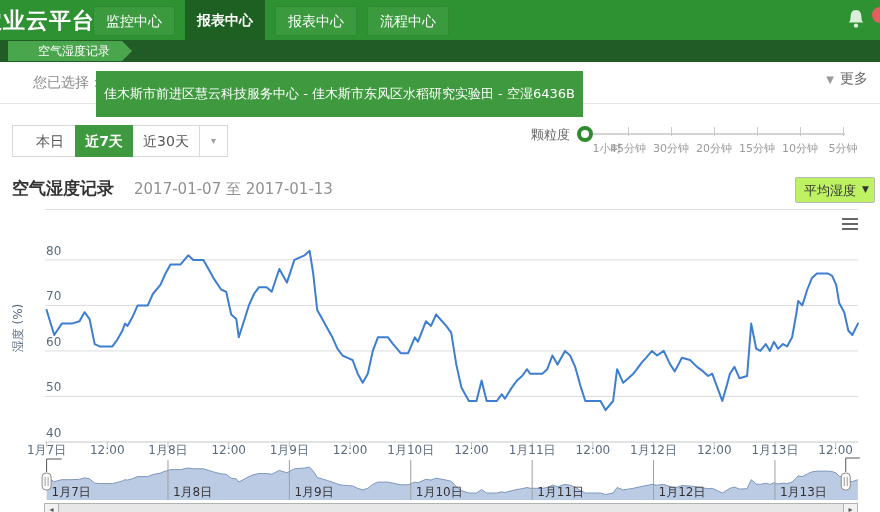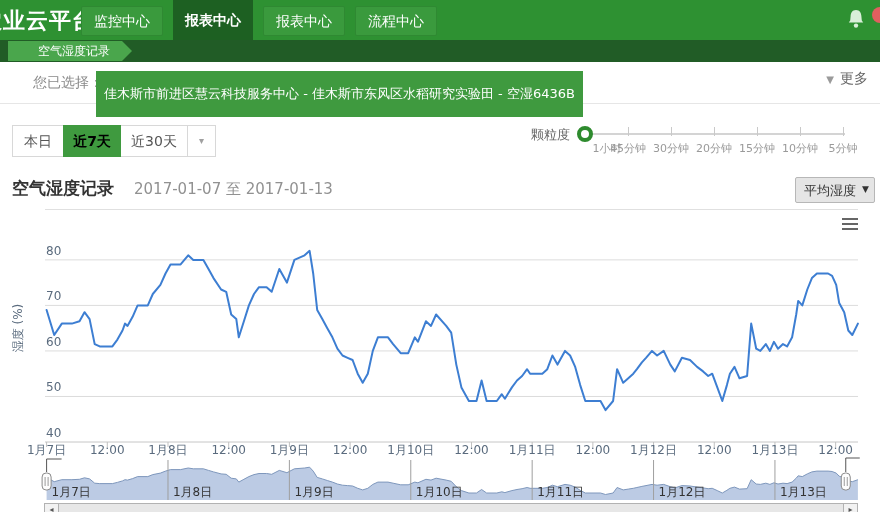--- a/index.html
+++ b/index.html
@@ -4,21 +4,21 @@
 <style>
   html,body{margin:0;padding:0;}
   body{
     width:880px;height:512px;position:relative;overflow:hidden;background:#fff;
     font-family:"DejaVu Sans","Liberation Sans",sans-serif;
     -webkit-font-smoothing:antialiased;
   }
   
   .navbar{position:absolute;left:0;top:0;width:880px;height:40px;background:#2e9132;}
   .logo{position:absolute;left:-20px;top:6px;color:#fff;font-size:22px;font-weight:bold;letter-spacing:1px;white-space:nowrap;}
-  .nav-items{position:absolute;left:76px;top:0;height:46px;display:flex;align-items:flex-start;}
+  .nav-items{position:absolute;left:88px;top:0;height:46px;display:flex;align-items:flex-start;}
   .nav-item{
     margin:6px 5px 0 5px;height:28px;line-height:28px;padding:0 12px;color:#fff;font-size:14px;
     background:#3a9a3d;border:1px solid rgba(0,60,0,0.18);border-radius:2px;cursor:pointer;white-space:nowrap;
   }
   .nav-item.active{margin:0 5px;height:46px;line-height:40px;background:#1d6022;border:none;border-radius:0;font-weight:bold;}
   .bell-wrap{position:absolute;right:14px;top:9px;width:20px;height:22px;}
   .badge{position:absolute;right:-8px;top:7px;width:16px;height:16px;border-radius:50%;background:#e05f5f;}
   
   .subbar{position:absolute;left:0;top:40px;width:880px;height:22px;background:#215c26;}
   .crumb{
@@ -29,32 +29,32 @@
   
   .selbar{position:absolute;left:0;top:62px;width:880px;height:41px;background:#fff;border-bottom:1px solid #e6e6e6;}
   .sel-label{position:absolute;left:33px;top:12px;font-size:14px;color:#8a8a8a;white-space:nowrap;}
   .sel-chip{position:absolute;left:96px;top:9px;height:22px;line-height:22px;padding:12px 8px;background:#3f9a3f;color:#fff;font-size:13px;white-space:nowrap;cursor:pointer;}
   .more{position:absolute;right:12px;top:8px;font-size:14px;color:#666;cursor:pointer;white-space:nowrap;}
   .more .caret{color:#9a9a9a;font-size:10px;margin-right:6px;}
   
   .range-tabs{position:absolute;left:12px;top:125px;display:flex;height:32px;}
   .rtab{height:30px;line-height:30px;text-align:center;font-size:14px;color:#555;background:#fff;border:1px solid #d8d8d8;margin-left:-1px;cursor:pointer;}
   .rtab:first-child{margin-left:0;}
-  .rtab.active{background:#3f9a3f;border-color:#3f9a3f;color:#000000;font-weight:bold;z-index:2;}
+  .rtab.active{background:#3f9a3f;border-color:#3f9a3f;color:#ffffff;font-weight:bold;z-index:2;}
   .rtab.arrow{color:#a0a0a0;font-size:10px;}
   
   .gran-label{position:absolute;left:531px;top:126px;font-size:13px;color:#666;font-family:Liberation Mono, monospace;}
   .gran-track{position:absolute;left:580px;top:133px;width:265px;height:2px;background:#d4d4d4;}
   .gran-tick{position:absolute;top:127px;width:1px;height:9px;background:#c9c9c9;}
   .gran-handle{position:absolute;top:126px;width:8px;height:8px;border:4px solid #2e8b2e;border-radius:50%;background:#fff;cursor:pointer;}
   .gran-opt{position:absolute;top:141px;font-size:11px;color:#9a9a9a;transform:translateX(-50%);white-space:nowrap;cursor:pointer;}
   
   .rep-title{position:absolute;left:12px;top:177px;font-size:17px;font-weight:bold;color:#333;}
   .rep-date{position:absolute;left:134px;top:180px;font-size:15px;color:#919191;}
-  .metric-select{position:absolute;left:795px;top:177px;width:78px;height:24px;border:1px solid #b7b7b7;border-radius:2px;background:#e5e5e5;cursor:pointer;}
+  .metric-select{position:absolute;left:795px;top:177px;width:78px;height:24px;border:1px solid #b7b7b7;border-radius:2px;background:#bef264;cursor:pointer;}
   .metric-select .val{position:absolute;left:8px;top:4px;font-size:13px;color:#333;white-space:nowrap;}
   .metric-select .caret{position:absolute;right:5px;top:6px;font-size:9px;color:#333;}
   .divider{position:absolute;left:45px;top:209px;width:813px;height:1px;background:#e0e0e0;}
   .chart-menu{position:absolute;left:842px;top:218px;width:16px;height:12px;display:flex;flex-direction:column;justify-content:space-between;cursor:pointer;}
   .chart-menu span{display:block;height:2px;background:#666;}
   
   svg{font-family:inherit;}
   #main-chart{position:absolute;left:0;top:228px;}
   #nav-chart{position:absolute;left:0;top:455px;}
   
@@ -88,21 +88,21 @@
   <div class="crumb">空气湿度记录</div>
 </div>
 
 <div class="selbar">
   <span class="sel-label">您已选择：</span>
   <span class="sel-chip">佳木斯市前进区慧云科技服务中心 - 佳木斯市东风区水稻研究实验田 - 空湿6436B</span>
   <span class="more"><span class="caret">▼</span><span>更多</span></span>
 </div>
 
 <div class="range-tabs" id="range-tabs">
-    <div class="rtab" style="width: 50px;">本日</div>
+    <div class="rtab" style="width: 50px; padding-left: 12px;">本日</div>
     <div class="rtab active" style="width: 56px;">近7天</div>
     <div class="rtab" style="width: 66px;">近30天</div>
     <div class="rtab arrow" style="width: 27px;">▾</div>
   </div>
 <span class="gran-label">颗粒度</span>
 <div class="gran-track"></div>
 <div id="gran-extra">
     <div class="gran-opt" style="left: 607px;">1小时</div>
     <div class="gran-tick" style="left: 628px;"></div>
     <div class="gran-opt" style="left: 628px;">45分钟</div>

